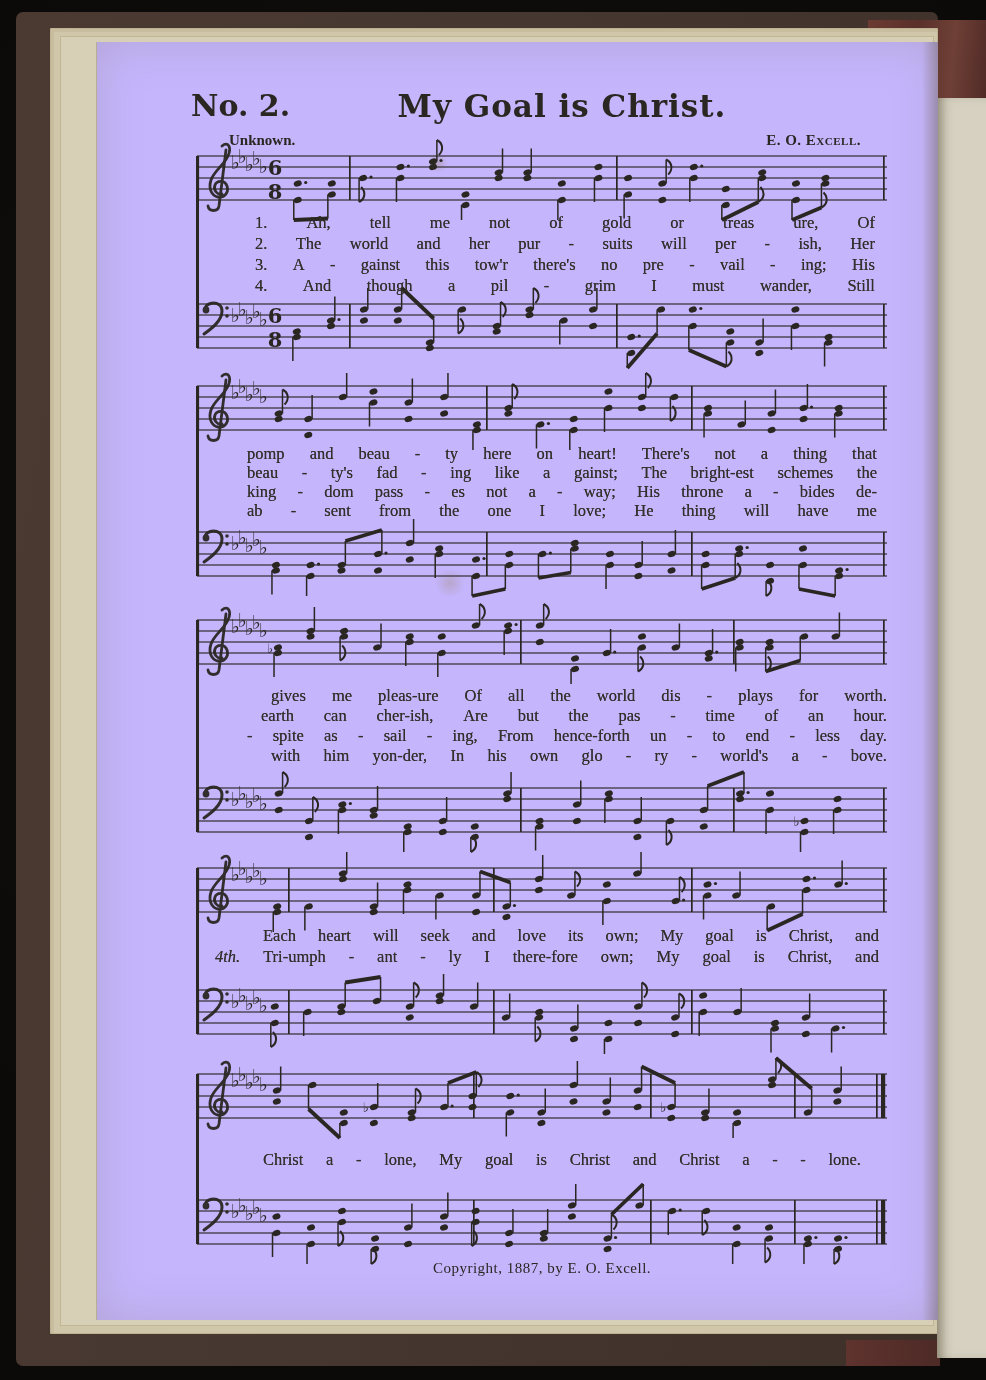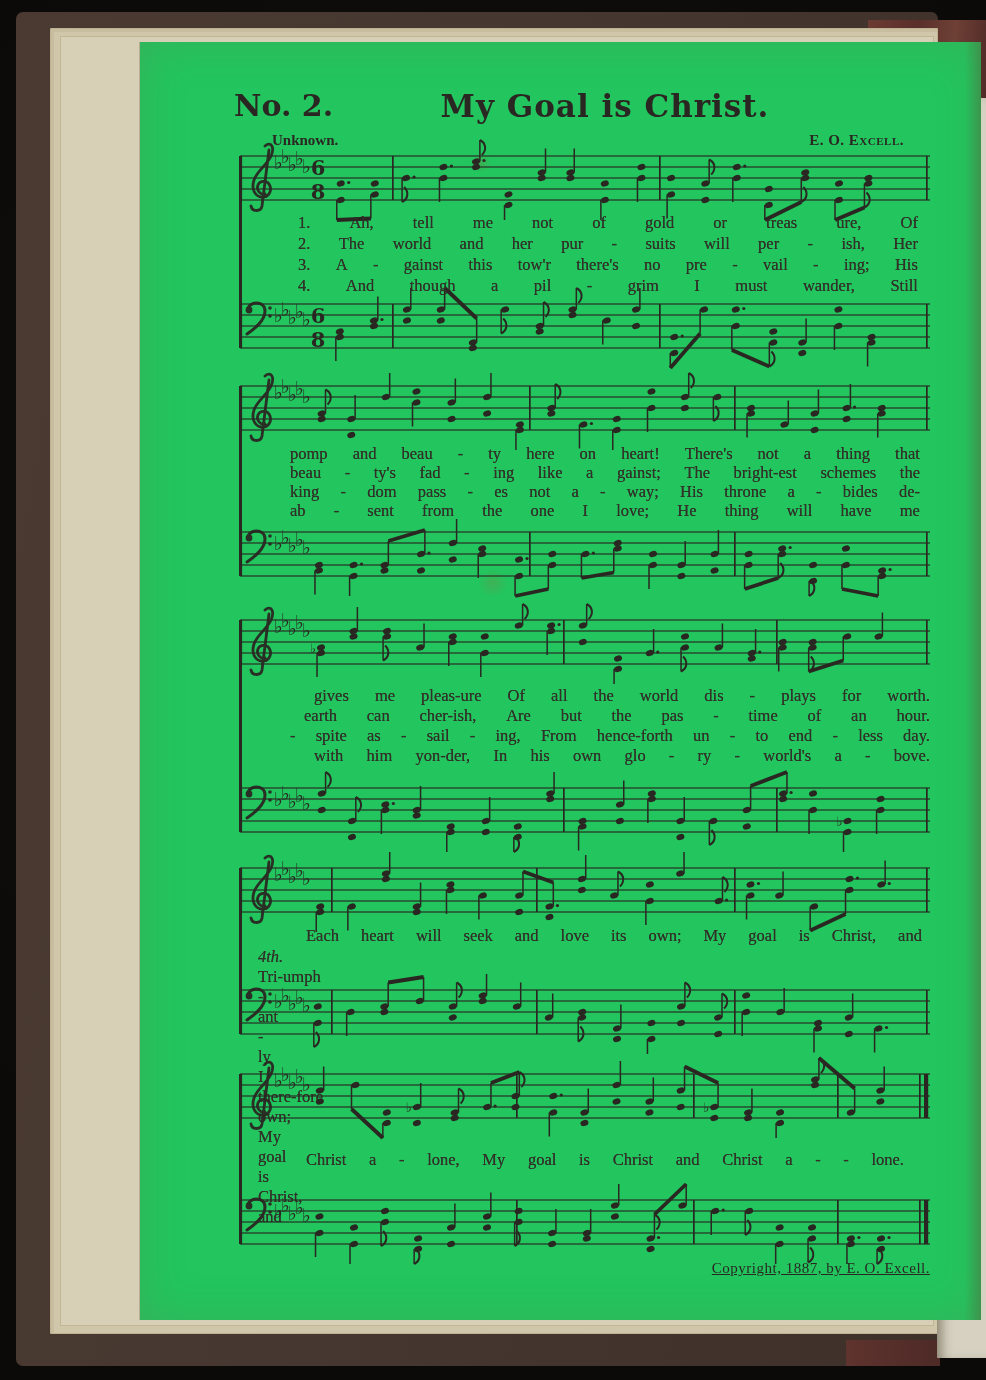--- a/index.html
+++ b/index.html
@@ -16,40 +16,40 @@
      background:linear-gradient(90deg,#5f332e,#4d2a26);}
   .stack{position:absolute;left:50px;top:28px;width:888px;height:1306px;
      background:#d0c6a9;border-radius:2px;
      box-shadow:inset 0 0 0 1px #bdb292, inset 4px 4px 0 0 #c8bd9e;}
   .stack-inner{position:absolute;left:10px;top:8px;right:4px;bottom:8px;
      background:#d7cfb6;box-shadow:inset 0 0 0 1px #c2b795;}
   .next-page{position:absolute;left:937px;top:98px;width:49px;height:1260px;
      background:#d6d1c1;
      box-shadow:inset 10px 0 12px -6px rgba(70,58,36,.55);}
   .sheet{position:absolute;left:96px;top:42px;width:841px;height:1278px;
-     background:#22c55e;border-left:1px solid #b9ae92;
-     box-shadow:inset 0 0 46px rgba(122,110,78,.22);margin-left:43px;}
+     background:#c4b5fd;border-left:1px solid #b9ae92;
+     box-shadow:inset 0 0 46px rgba(122,110,78,.22);}
   .sheet::after{content:"";position:absolute;top:0;right:0;width:16px;height:100%;
      background:linear-gradient(90deg,rgba(90,78,52,0),rgba(90,78,52,.35));}
   .stain{position:absolute;border-radius:50%;pointer-events:none;}
   .stain.s1{left:330px;top:112px;width:22px;height:18px;
      background:radial-gradient(circle,rgba(140,110,50,.28),rgba(140,110,50,0) 70%);}
   .stain.s2{left:336px;top:528px;width:34px;height:26px;
      background:radial-gradient(circle,rgba(150,120,60,.25),rgba(150,120,60,0) 70%);}
 
   .ink{color:#2a2722;}
   .hymn-number{position:absolute;left:94px;top:46px;font-size:30px;font-weight:bold;
      font-family:"DejaVu Serif",serif;}
   .hymn-title{position:absolute;left:90px;top:46px;width:750px;text-align:center;
      font-size:31px;font-weight:bold;font-family:"DejaVu Serif",serif;letter-spacing:1px;}
   .author{position:absolute;left:132px;top:90px;font-size:15px;font-weight:bold;}
   .composer{position:absolute;right:77px;top:90px;font-size:15px;font-weight:bold;
      font-variant:small-caps;letter-spacing:.5px;}
-  .copyright{position:absolute;left:100px;top:1218px;width:690px;text-align:right;
-     font-size:15px;letter-spacing:.5px;text-decoration:underline;}
+  .copyright{position:absolute;left:100px;top:1218px;width:690px;text-align:center;
+     font-size:15px;letter-spacing:.5px;}
 
   .lyrics-block{position:absolute;}
   .lyrics-line{display:flex;justify-content:space-between;align-items:baseline;
      font-size:16.5px;color:#33302a;white-space:nowrap;}
   .lyrics-line span{text-shadow:0 0 .4px rgba(40,36,30,.8);}
   .lyrics-line .ital{font-style:italic;}
   .brace{position:absolute;width:2.5px;background:#2a2722;left:99px;}
   svg text{font-family:"DejaVu Sans",sans-serif;}
   svg .tsig{font-family:"DejaVu Serif",serif;font-weight:bold;}
 </style>
@@ -947,21 +947,21 @@
             <span>and</span>
             <span>love</span>
             <span>its</span>
             <span>own;</span>
             <span>My</span>
             <span>goal</span>
             <span>is</span>
             <span>Christ,</span>
             <span>and</span>
           </div>
-          <div class="lyrics-line" style="height: 21px; flex-direction: column;">
+          <div class="lyrics-line" style="height: 21px;">
             <span class="ital">4th.</span>
             <span>Tri-umph</span>
             <span>-</span>
             <span>ant</span>
             <span>-</span>
             <span>ly</span>
             <span>I</span>
             <span>there-fore</span>
             <span>own;</span>
             <span>My</span>

